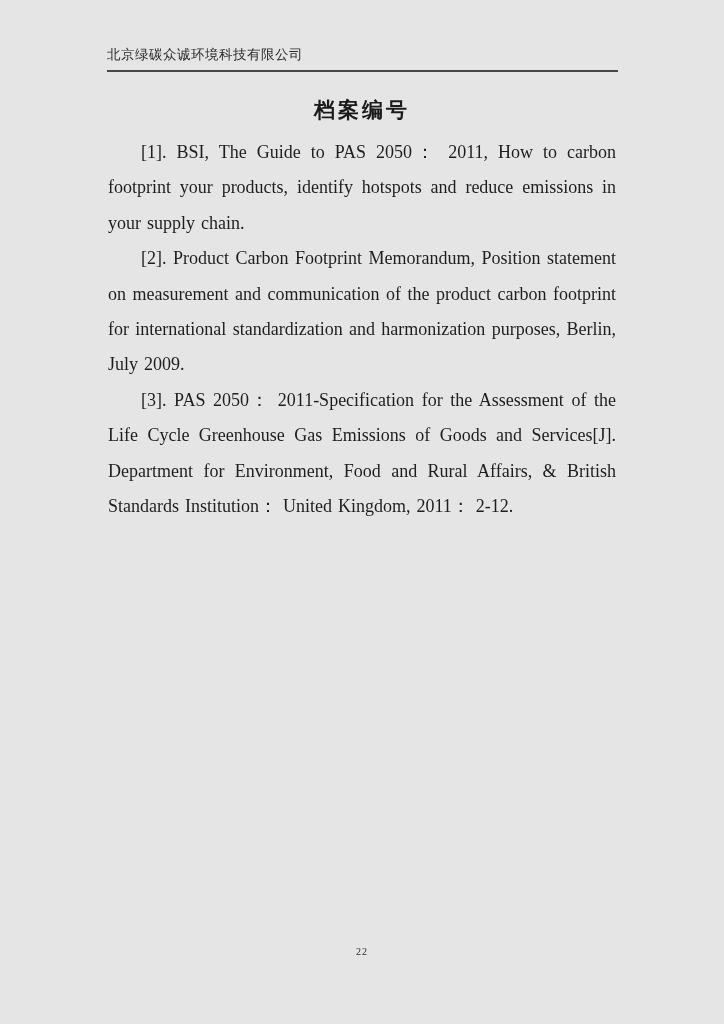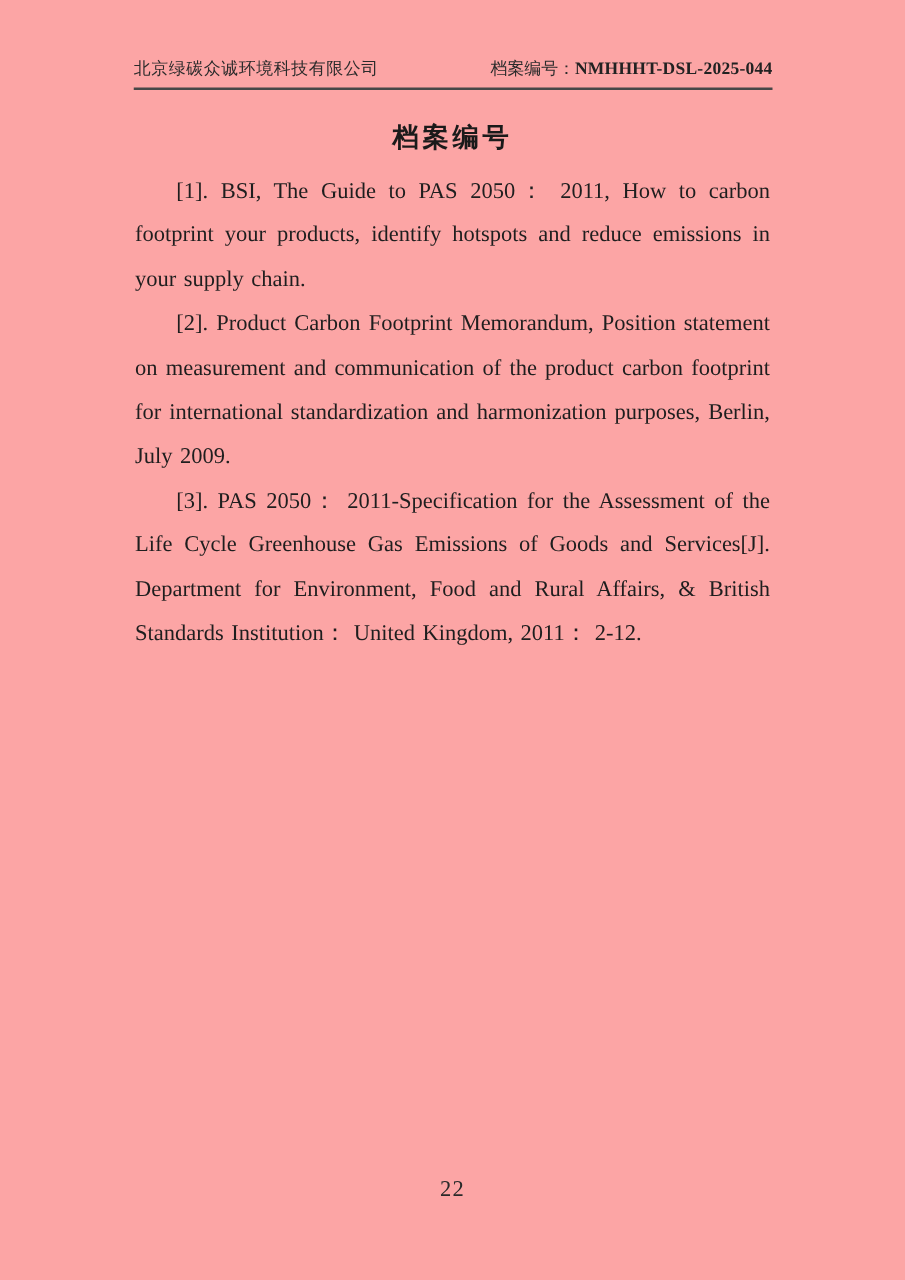--- a/index.html
+++ b/index.html
@@ -7,21 +7,21 @@
   html, body {
     width: 724px;
     height: 1024px;
     background: #ffffff;
   }
 
   .page {
     position: relative;
     width: 724px;
     height: 1024px;
-    background: #fca5a5;
+    background: #e5e5e5;
     font-family: "Liberation Serif", "DejaVu Serif", serif;
     color: #1e1e1e;
     overflow: hidden;
   }
 
   
   .header {
     position: absolute;
     left: 107px;
     right: 106px;
@@ -85,34 +85,33 @@
   
   .footer {
     position: absolute;
     left: 0;
     right: 0;
     top: 941px;
     text-align: center;
   }
 
   .pagenum {
-    font-size: 18px;
+    font-size: 10px;
     color: #2a2a2a;
     letter-spacing: 1px;
     text-align: center;
   }
 </style>
 </head>
 <body>
 
 <div class="page">
 
   <div class="header">
     <span class="company">北京绿碳众诚环境科技有限公司</span>
-    <span class="docnum"><span>档案编号：</span><span class="num">NMHHHT-DSL-2025-044</span></span>
   </div>
 
   <div class="content">
     <h1 class="title">档案编号</h1>
 
     <p class="ref">[1]. BSI, The Guide to PAS 2050： 2011, How to carbon footprint your products, identify hotspots and reduce emissions in your supply chain.</p>
 
     <p class="ref">[2]. Product Carbon Footprint Memorandum, Position statement on measurement and communication of the product carbon footprint for international standardization and harmonization purposes, Berlin, July 2009.</p>
 
     <p class="ref">[3]. PAS 2050： 2011-Specification for the Assessment of the Life Cycle Greenhouse Gas Emissions of Goods and Services[J]. Department for Environment, Food and Rural Affairs, &amp; British Standards Institution： United Kingdom, 2011： 2-12.</p>

